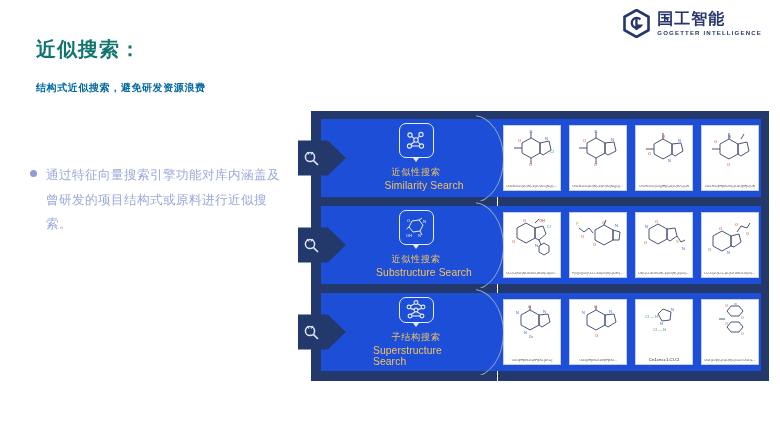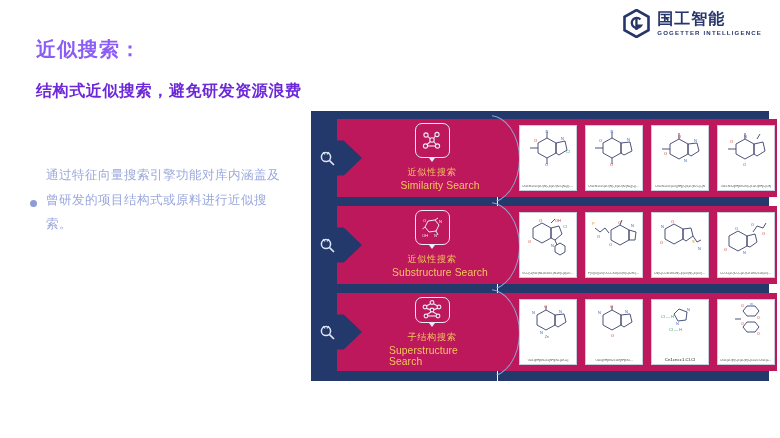--- a/index.html
+++ b/index.html
@@ -12,35 +12,35 @@
   
   .logo{position:absolute;top:9px;right:18px;display:flex;align-items:center;gap:7px;}
   .logo-mark{width:27px;height:29px;position:relative;flex:none;}
   .logo-text{display:flex;flex-direction:column;line-height:1;}
   .logo-cn{font-size:16px;font-weight:bold;color:#26356b;letter-spacing:1px;
            font-family:"DejaVu Sans","Liberation Sans",sans-serif;}
   .logo-en{font-size:6.1px;font-weight:bold;color:#26356b;letter-spacing:1.15px;margin-top:3px;}
 
   
   .title{position:absolute;left:36px;top:36px;font-size:20px;font-weight:bold;
-         color:#8b5cf6;letter-spacing:1px;
+         color:#0f766e;letter-spacing:1px;
          font-family:"DejaVu Sans","Liberation Sans",sans-serif;}
-  .subtitle{position:absolute;left:36px;top:81px;font-size:16px;font-weight:bold;
-            color:#6d28d9;letter-spacing:.6px;
+  .subtitle{position:absolute;left:36px;top:81px;font-size:10px;font-weight:bold;
+            color:#0369a1;letter-spacing:.6px;
             font-family:"DejaVu Sans","Liberation Sans",sans-serif;}
 
   .bullets{position:absolute;left:30px;top:163px;width:260px;}
-  .bullet{display:flex;align-items:center;margin-bottom:27px;}
+  .bullet{display:flex;align-items:flex-start;margin-bottom:27px;}
   .dot{width:7px;height:7px;border-radius:50%;background:#8d9cd6;flex:none;margin:7px 9px 0 0;}
   .btext{font-size:12.6px;line-height:1.95;color:#9aa8dd;letter-spacing:.4px;
          font-family:"DejaVu Sans","Liberation Sans",sans-serif;}
 
   
   .panel{position:absolute;left:311px;top:111px;width:458px;height:270px;background:#23386b;}
-  .row{position:absolute;left:26px;width:440px;height:78px;background:#be185d;}
+  .row{position:absolute;left:10px;width:440px;height:78px;background:#1d4ed8;}
   .row.r1{top:8px;} .row.r2{top:95px;} .row.r3{top:182px;}
 
   .arrow{position:absolute;left:-23px;top:17px;width:48px;height:44px;
          background:#23386b;
          clip-path:polygon(0 10%,62% 10%,100% 50%,62% 90%,0 90%);
          display:flex;align-items:center;padding-left:5px;box-sizing:border-box;}
   .arrow svg{display:block;}
 
   .badge{position:absolute;left:36px;top:4px;width:118px;height:70px;
          display:flex;flex-direction:column;align-items:center;}

